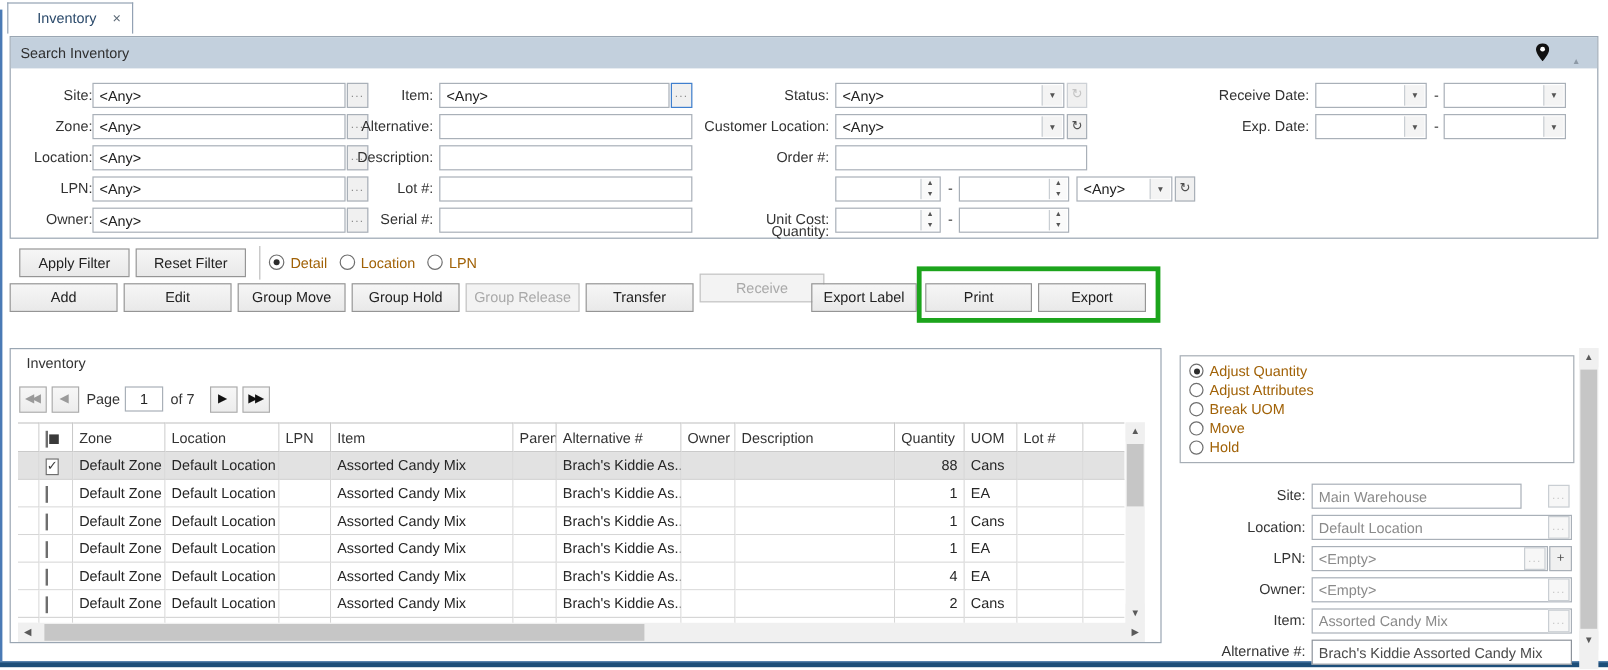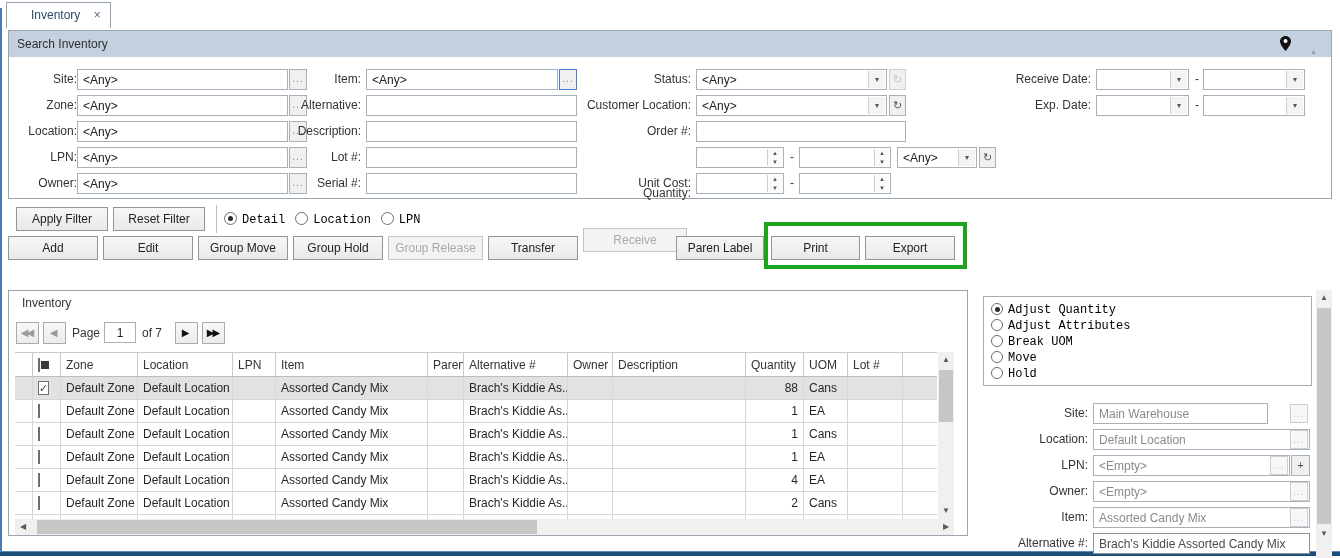--- a/index.html
+++ b/index.html
@@ -33,21 +33,21 @@
   .sq.dis { color:#c4c4c4; border-color:#cdd1d6; }
   .spin { height:21px; background:#fff; border:1px solid #a9b0b8; position:absolute; }
   .spin .ud { position:absolute; right:1px; top:1px; bottom:1px; width:15px; border-left:1px solid #c9ced3; background:#fafafa; font-size:6px; line-height:9px; text-align:center; color:#555; }
   .dash { height:21px; line-height:21px; color:#333; }
 
   .btn { height:24px; background:linear-gradient(#f6f6f6,#e9e9e9); border:1px solid #959595; text-align:center; line-height:22px; color:#222; font-size:12px; }
   .btn.dis { color:#a9a9a9; border-color:#c3c3c3; background:#f3f3f3; }
 
   .radio { width:13px; height:13px; border:1px solid #6e6e6e; border-radius:50%; background:#fff; display:inline-block; vertical-align:-2px; position:relative; }
   .radio.sel::after { content:""; position:absolute; left:3px; top:3px; width:5px; height:5px; border-radius:50%; background:#2c2c2c; }
-  .rlab { margin:0 10px 0 5px; color:#000000;font-family:Liberation Mono, monospace; }
+  .rlab { margin:0 10px 0 5px; color:#a16207; }
 
   .vsep { width:1px; background:#bdbdbd; }
 
   .hl-box { border:4px solid #1CA41C; background:transparent; }
 
   
   .pgbtn { width:23px; height:22px; background:linear-gradient(#f7f7f7,#ececec); border:1px solid #ababab; text-align:center; line-height:20px; font-size:10px; color:#111; letter-spacing:-2px; padding-right:2px; }
   .pgbtn.dis { color:#9a9a9a; }
 
   
@@ -207,21 +207,21 @@
   </div>
 
   <div class="a hl-box" style="left:764px;top:222px;width:203px;height:47px;"></div>
   <div class="a btn" style="left:8px;top:236px;width:90px;">Add</div>
   <div class="a btn" style="left:103px;top:236px;width:90px;">Edit</div>
   <div class="a btn" style="left:198px;top:236px;width:90px;">Group Move</div>
   <div class="a btn" style="left:293px;top:236px;width:90px;">Group Hold</div>
   <div class="a btn dis" style="left:388px;top:236px;width:95px;">Group Release</div>
   <div class="a btn" style="left:488px;top:236px;width:90px;">Transfer</div>
   <div class="a btn dis" style="left:583px;top:228px;width:104px;">Receive</div>
-  <div class="a btn" style="left:676px;top:236px;width:88px;">Paren Label</div>
+  <div class="a btn" style="left:676px;top:236px;width:88px;">Export Label</div>
   <div class="a btn" style="left:771px;top:236px;width:89px;">Print</div>
   <div class="a btn" style="left:865px;top:236px;width:90px;">Export</div>
 
   <div class="a panel" style="left:8px;top:290px;width:960px;height:246px;"></div>
   <div class="a" style="left:22px;top:296px;">Inventory</div>
 
   <div class="a pgbtn dis" style="left:16px;top:322px;">◀◀</div>
   <div class="a pgbtn dis" style="left:43px;top:322px;letter-spacing:0;">◀</div>
   <div class="a" style="left:72px;top:326px;">Page</div>
   <div class="a tb" style="left:104px;top:322px;width:32px;text-align:center;">1</div>

